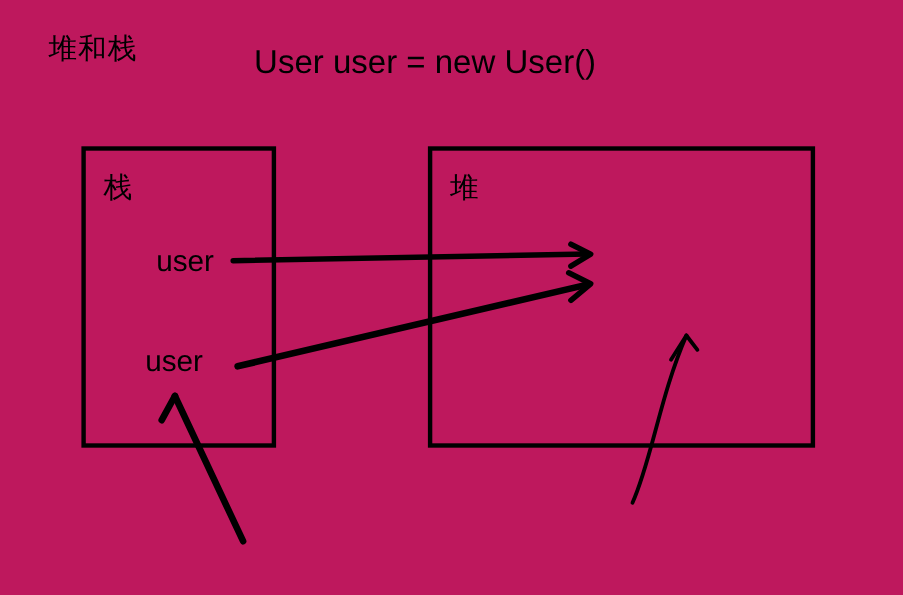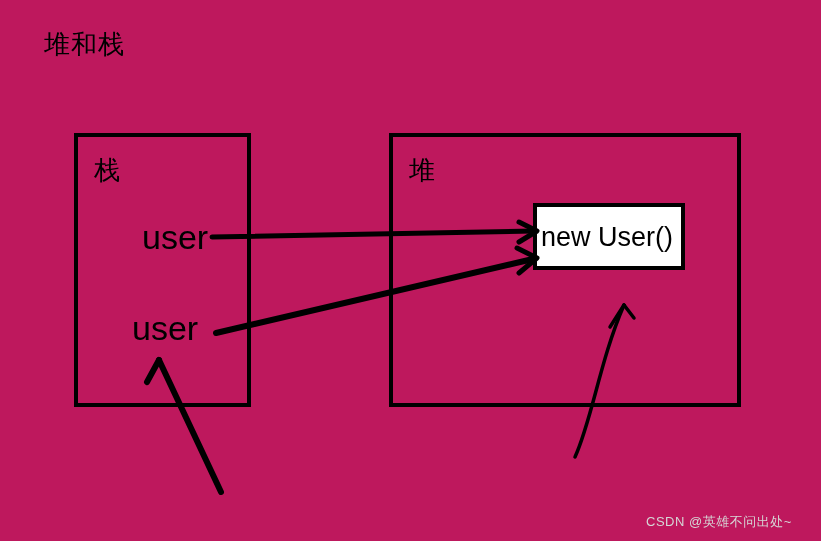--- a/index.html
+++ b/index.html
@@ -67,21 +67,21 @@
   }
   .box-label {
     font-size: 26px;
     line-height: 30px;
     white-space: nowrap;
   }
   #stack-label { left: 94px; top: 155px; }
   #heap-label  { left: 409px; top: 155px; }
 
   .var-label {
-    font-size: 34px;
+    font-size: 27px;
     line-height: 30px;
     white-space: nowrap;
     z-index: 4;
   }
   #var-user-1 { left: 142px; top: 222px; }
   #var-user-2 { left: 132px; top: 313px; }
 
   .object-text {
     position: absolute;
     left: 4px;
@@ -131,33 +131,31 @@
     z-index: 5;
   }
 </style>
 </head>
 <body>
 
 <div id="canvas">
 
   <div class="abs title-cn">堆和栈</div>
 
+  <div class="abs code-line">User user = new User()</div>
 
   <div class="abs box" id="stack-box"></div>
   <div class="abs box-label" id="stack-label">栈</div>
 
   <div class="abs var-label" id="var-user-1">user</div>
   <div class="abs var-label" id="var-user-2">user</div>
 
   <div class="abs box" id="heap-box"></div>
   <div class="abs box-label" id="heap-label">堆</div>
 
-  <div class="abs" id="object-box" style="overflow:hidden;">
-    <span class="object-text">new User()</span>
-  </div>
 
   <svg id="arrows" viewBox="0 0 821 541">
 
     <g>
       <line x1="212" y1="237" x2="534" y2="231" stroke="#000" stroke-width="5" stroke-linecap="round"></line>
       <polyline points="519,222 537,231 519,242" fill="none" stroke="#000" stroke-width="5" stroke-linecap="round" stroke-linejoin="round"></polyline>
     </g>
 
     <g>
       <line x1="216" y1="333" x2="533" y2="259" stroke="#000" stroke-width="6" stroke-linecap="round"></line>
@@ -171,15 +169,14 @@
 
     <g>
       <path d="M 575,457 C 592,420 600,360 624,305" fill="none" stroke="#000" stroke-width="3.5" stroke-linecap="round"></path>
       <line x1="624" y1="305" x2="610" y2="327" stroke="#000" stroke-width="3.5" stroke-linecap="round"></line>
       <line x1="624" y1="305" x2="634" y2="318" stroke="#000" stroke-width="3.5" stroke-linecap="round"></line>
     </g>
   </svg>
 
 
 
-  <div class="abs watermark">CSDN @英雄不问出处~</div>
 
 </div>
 
 </body></html>

